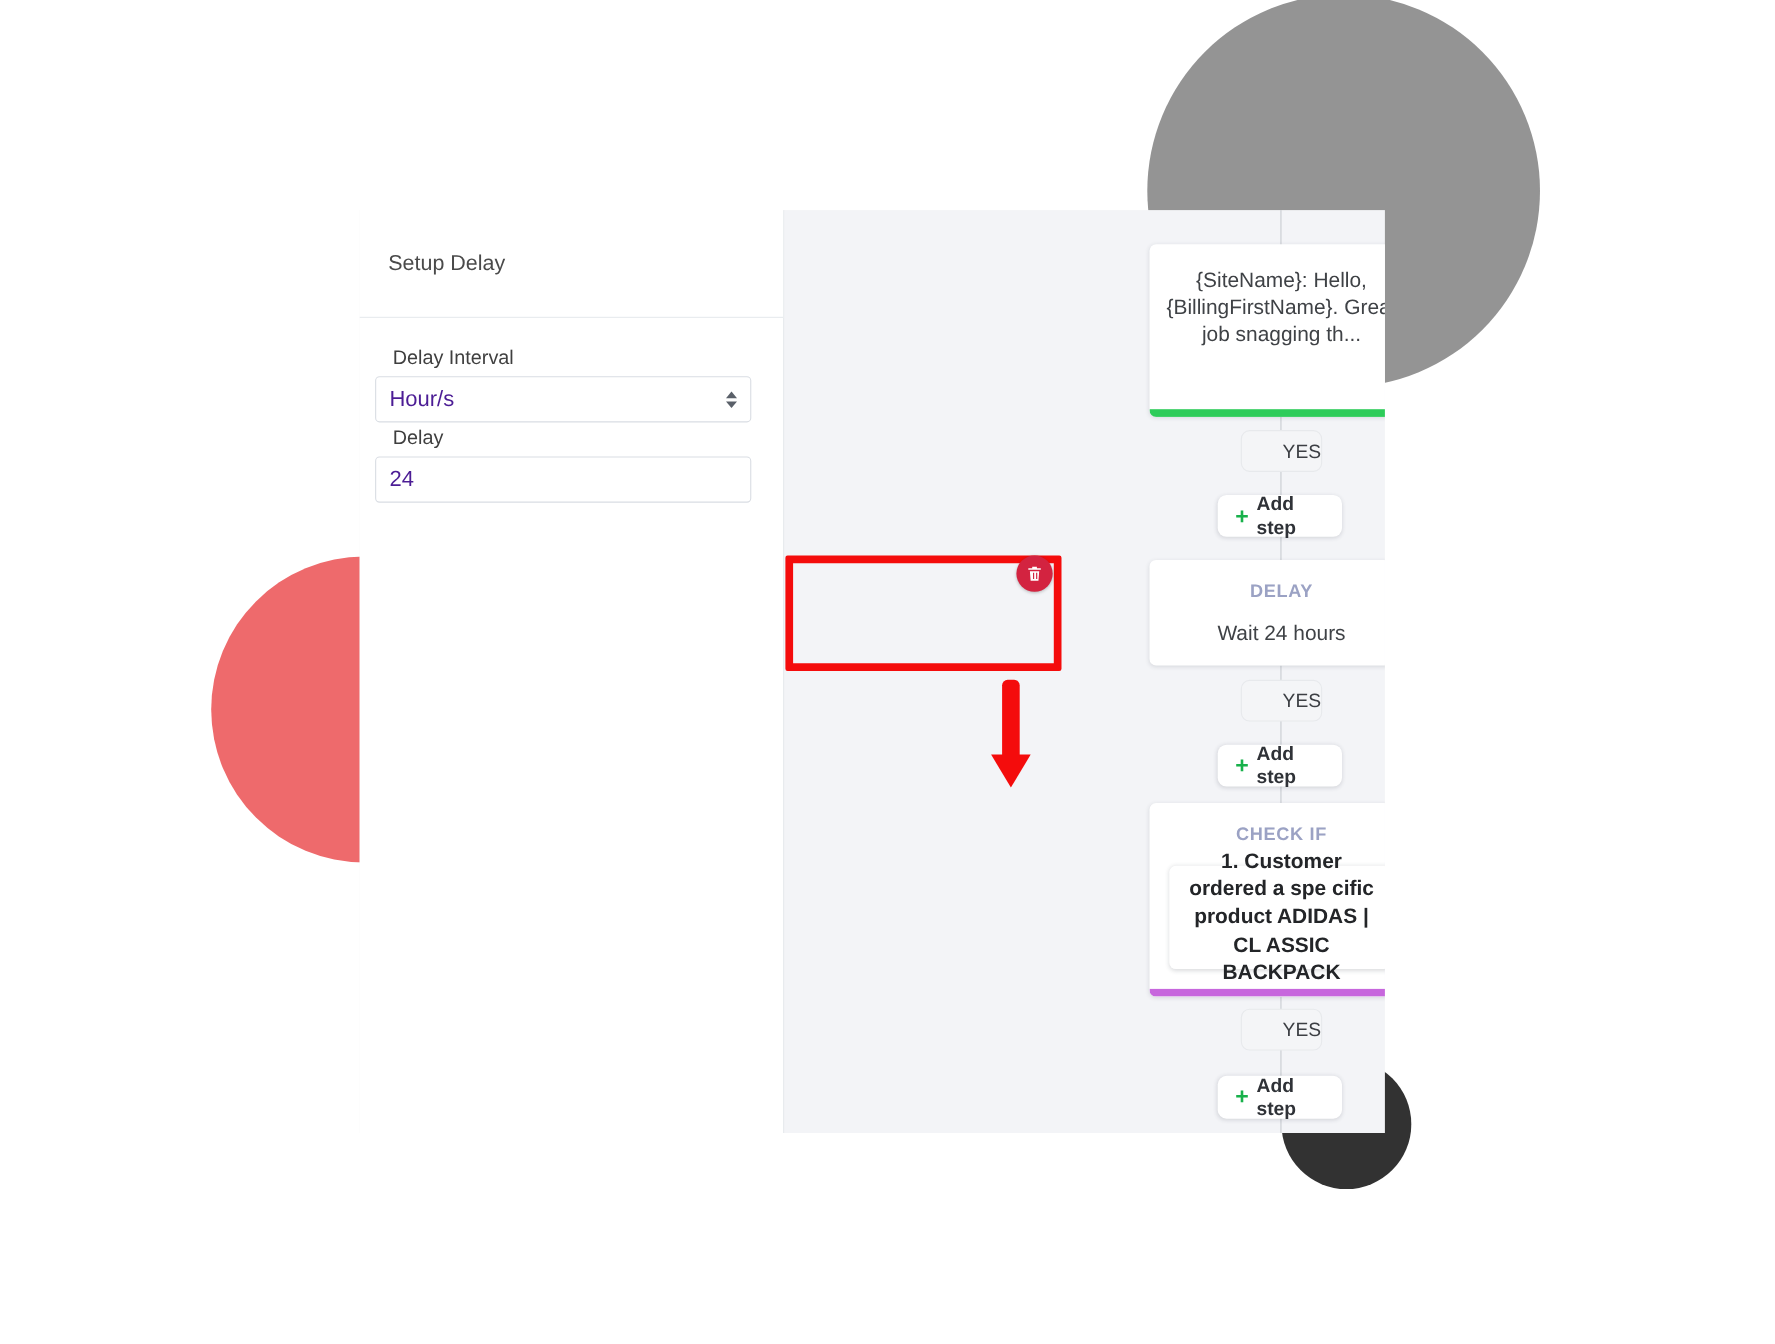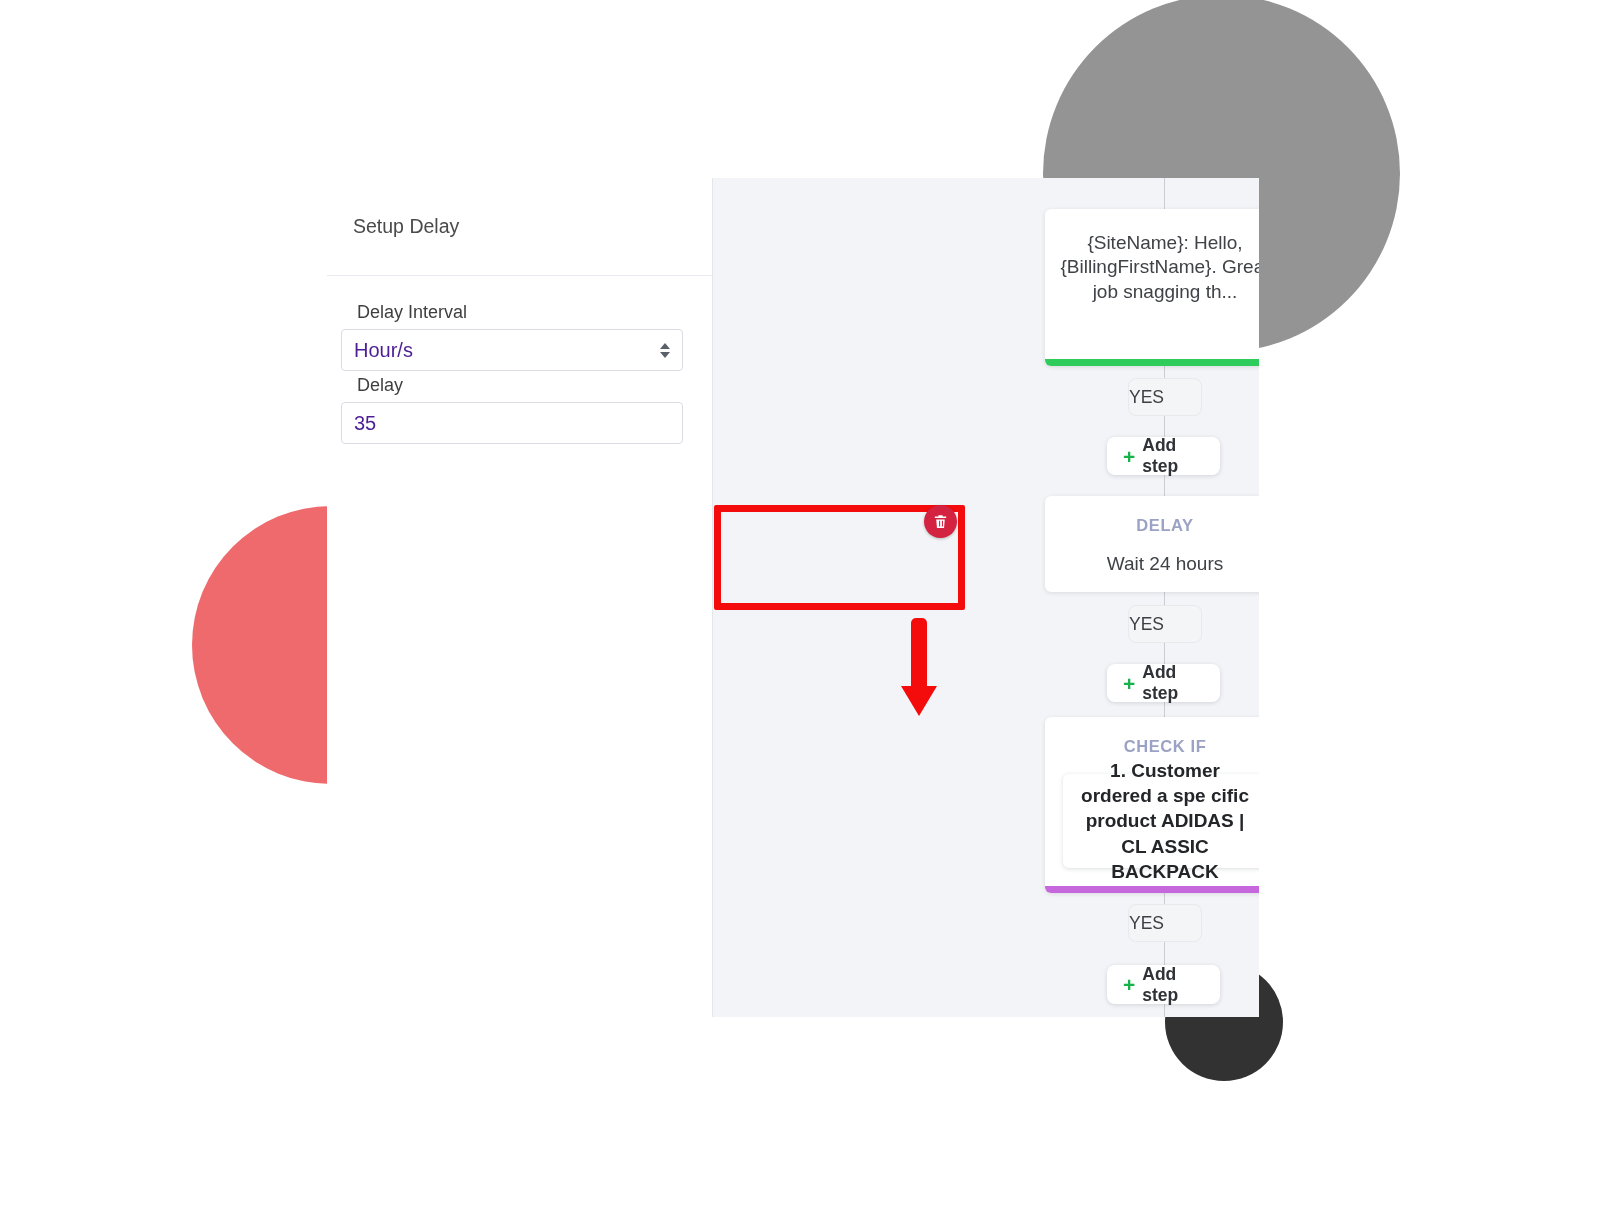--- a/index.html
+++ b/index.html
@@ -12,21 +12,21 @@
   #stage { position: relative; width: 1614px; height: 1222px; background:#fff; }
 
   
   .deco { position: absolute; border-radius: 50%; }
   #deco-gray   { left: 1043px; top: -5px;   width: 357px; height: 357px; background: #949494; }
   #deco-red    { left: 192px;  top: 506px;  width: 278px; height: 278px; background: #ee6a6c; }
   #deco-black  { left: 1165px; top: 963px;  width: 118px; height: 118px; background: #323232; }
 
   
   #app-panel {
-    position: absolute; left: 327px; top: 178px;
+    position: absolute; left: 327px; top: 191px;
     width: 932px; height: 839px;
     background: #f3f4f7;
     box-shadow: 0 0 0 0 rgba(0,0,0,0);
   }
   
   #settings-panel {
     position: absolute; left: 0; top: 0;
     width: 386px; height: 839px;
     background: #ffffff;
     border-right: 1px solid #e3e6ea;
@@ -80,21 +80,21 @@
     color:#9ba2c4; padding-top: 24px;
   }
   .node-body {
     text-align:center; font-size: 19px; line-height: 1.28; color:#3f4246;
     padding: 22px 14px 24px 14px;
   }
   .node-accent { height: 7px; width: 100%; position:absolute; bottom:0; left:0; }
 
   .pill {
     position:absolute; background:#f4f5f7; border:1px solid #e7e9ec;
-    border-radius: 8px; display:flex; align-items:center; justify-content:flex-start;
+    border-radius: 8px; display:flex; align-items:center; justify-content:flex-end;
     font-size: 17.5px; color: #3c3f44;
   }
   .addstep {
     position:absolute; background:#ffffff; border-radius: 8px;
     box-shadow: 0 1px 4px rgba(40,45,60,.16);
     display:flex; align-items:center; justify-content:center; gap:7px;
     font-size: 17.5px; font-weight: bold; color:#2f3237; padding: 0 16px;
   }
   .addstep .plus { color:#18b14b; font-size: 21px; font-weight: bold; line-height: 1; }
 
@@ -147,21 +147,21 @@
             <span class="spinner">
               <span class="up"></span>
                 <span class="dn"></span>
             </span>
           </div>
         </div>
 
         <div class="field-wrap">
           <span class="field-label nosel">Delay</span>
           <div class="inp-box">
-            <span class="inp-val">35</span>
+            <span class="inp-val">24</span>
           </div>
         </div>
 
       </div>
     </div>
 
     <div id="flow-canvas">
 
       <div class="connector" style="left:450px; top:0px;   height:32px;"></div>
       <div class="connector" style="left:450px; top:188px; height:210px;"></div>

